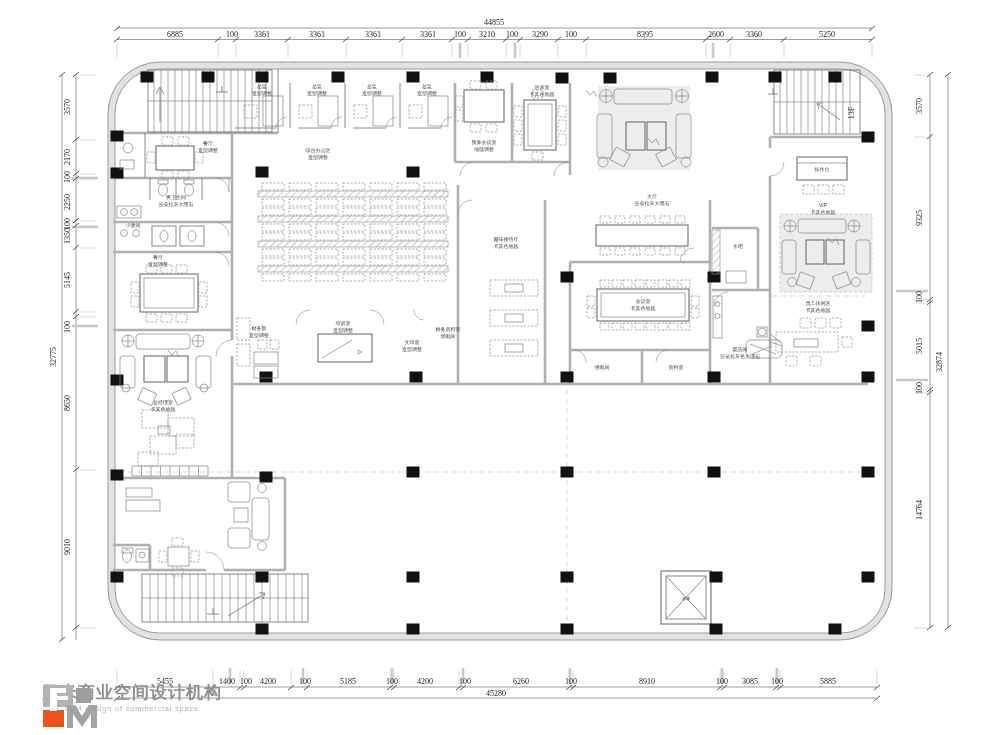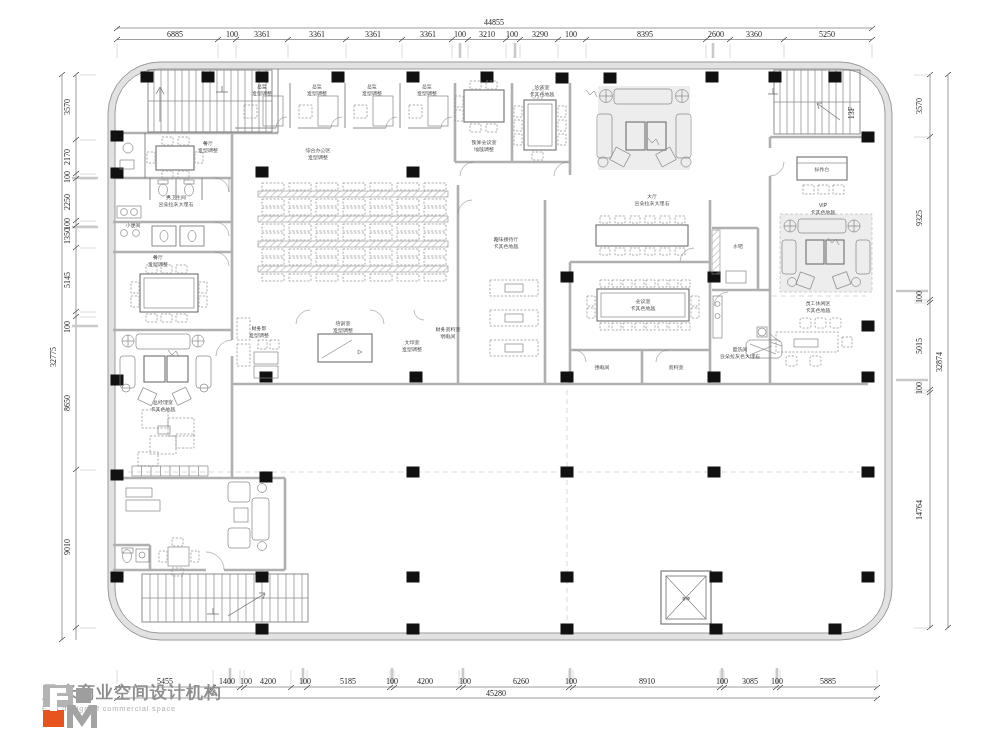--- a/index.html
+++ b/index.html
@@ -1,17 +1,17 @@
 <!DOCTYPE html>
 <html><head>
 <meta charset="utf-8">
 <style>
   html,body{margin:0;padding:0;background:#fff;}
   #canvas{position:relative;width:1000px;height:735px;background:#ffffff;overflow:hidden;
-          font-family:"Liberation Sans",sans-serif;}
+          font-family:"Liberation Sans",sans-serif;text-align:center;}
   svg{position:absolute;left:0;top:0;}
   
   .dl{stroke:#5c5c5c;stroke-width:.6;fill:none}
   .tk{stroke:#2f2f2f;stroke-width:.8;fill:none}
   .wt{stroke:#c2c2c2;stroke-width:.6;fill:none}
   .wg{stroke:#c9c9c9;stroke-width:2.6;fill:none}
   .shell{stroke:#9a9a9a;stroke-width:1;fill:none}
   .shellfill{stroke:#e2e2e2;stroke-width:7;fill:none}
   .wall{stroke:#b0b0b0;stroke-width:2.6;fill:none}
   .p{stroke:#6e6e6e;stroke-width:.8;fill:none}

